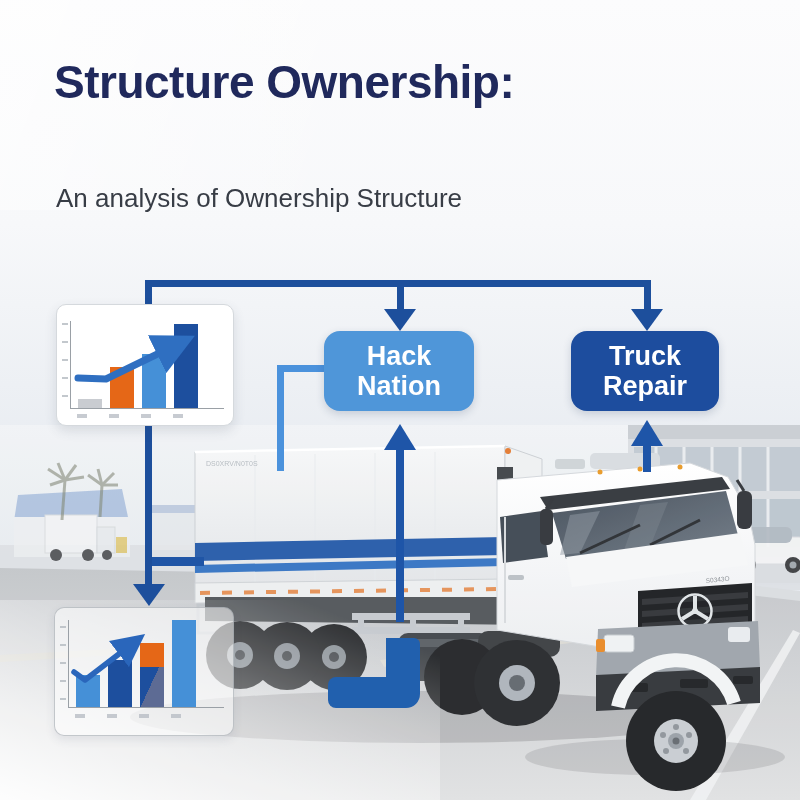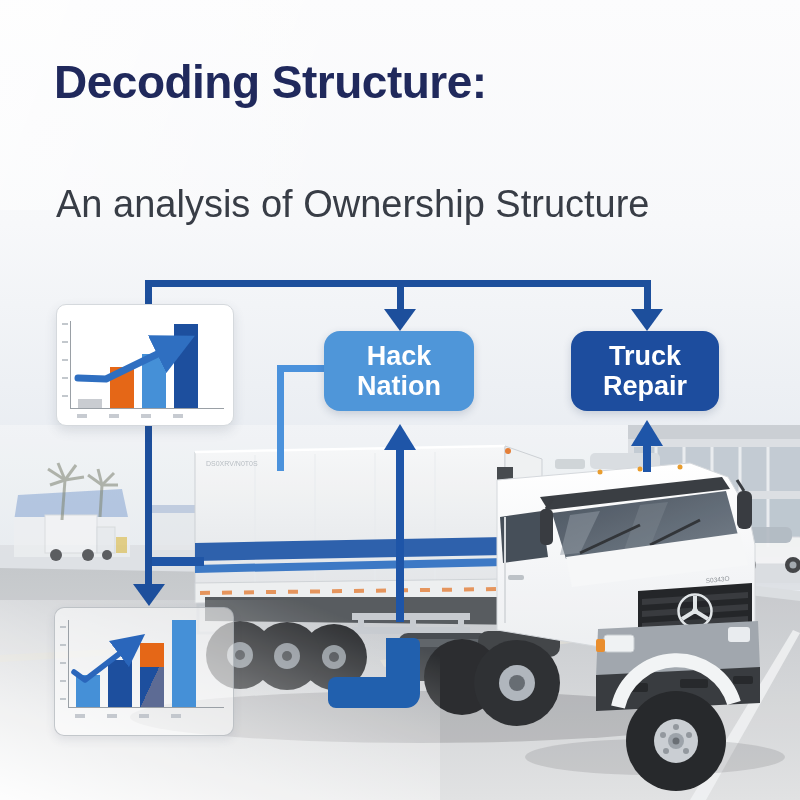--- a/index.html
+++ b/index.html
@@ -6,21 +6,21 @@
   .stage{
     position:relative;width:800px;height:800px;overflow:hidden;
     font-family:"Liberation Sans","DejaVu Sans",sans-serif;
     background:linear-gradient(180deg,#fcfcfd 0%,#f7f8fa 28%,#edf0f4 48%,#e7ebf1 60%,#e6eaef 100%);
   }
   .sheen{position:absolute;left:0;top:225;width:800px;height:210px;pointer-events:none;
     background:linear-gradient(110deg,rgba(255,255,255,.6) 0%,rgba(255,255,255,0) 48%);z-index:5;}
   
   .title{position:absolute;left:54px;top:56px;color:#20295c;font-weight:bold;
     font-size:46px;line-height:53px;letter-spacing:-0.5px;z-index:40;}
-  .subtitle{position:absolute;left:56px;top:183px;color:#383d46;font-size:38px;z-index:40;}
+  .subtitle{position:absolute;left:56px;top:183px;color:#383d46;font-size:26px;z-index:40;}
   
   .cn{position:absolute;background:#1d4f9c;z-index:20;}
   .tri{position:absolute;width:0;height:0;z-index:20;}
   .tri.down{border-left:16px solid transparent;border-right:16px solid transparent;border-top:22px solid #1d4f9c;}
   .tri.up{border-left:16px solid transparent;border-right:16px solid transparent;border-bottom:26px solid #1e55a8;}
   .elbow{position:absolute;background:#4b92dc;z-index:20;}
   .lshape{position:absolute;background:#2160ae;z-index:20;}
   
   .node{position:absolute;width:150px;height:80px;border-radius:16px;z-index:30;
     display:flex;flex-direction:column;align-items:center;justify-content:center;
@@ -48,21 +48,21 @@
   
   .photo{position:absolute;left:0;top:425px;width:800px;height:375px;z-index:10;}
   .blend{position:absolute;left:148px;top:557px;width:56px;height:9px;background:#1f55a6;z-index:12;}
 </style>
 </head>
 <body>
 
 <div class="stage">
 
   <div class="title">
-    <div>Decoding Structure:</div>
+    <div>Structure Ownership:</div>
   </div>
   <div class="subtitle">An analysis of Ownership Structure</div>
 
   <div class="sheen"></div>
 
   <svg class="photo" viewBox="0 0 800 375">
     <defs>
       <linearGradient id="skyG" x1="0" y1="0" x2="0" y2="1">
         <stop offset="0" stop-color="#f0f3f6"></stop>
           <stop offset="1" stop-color="#e5e9ed"></stop>

